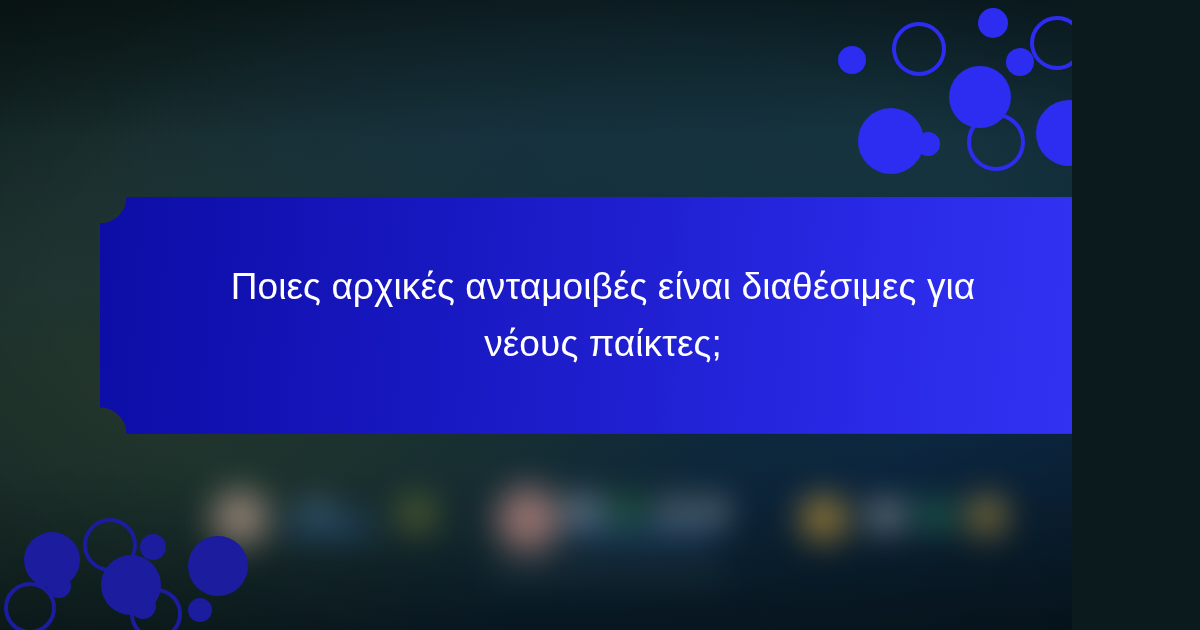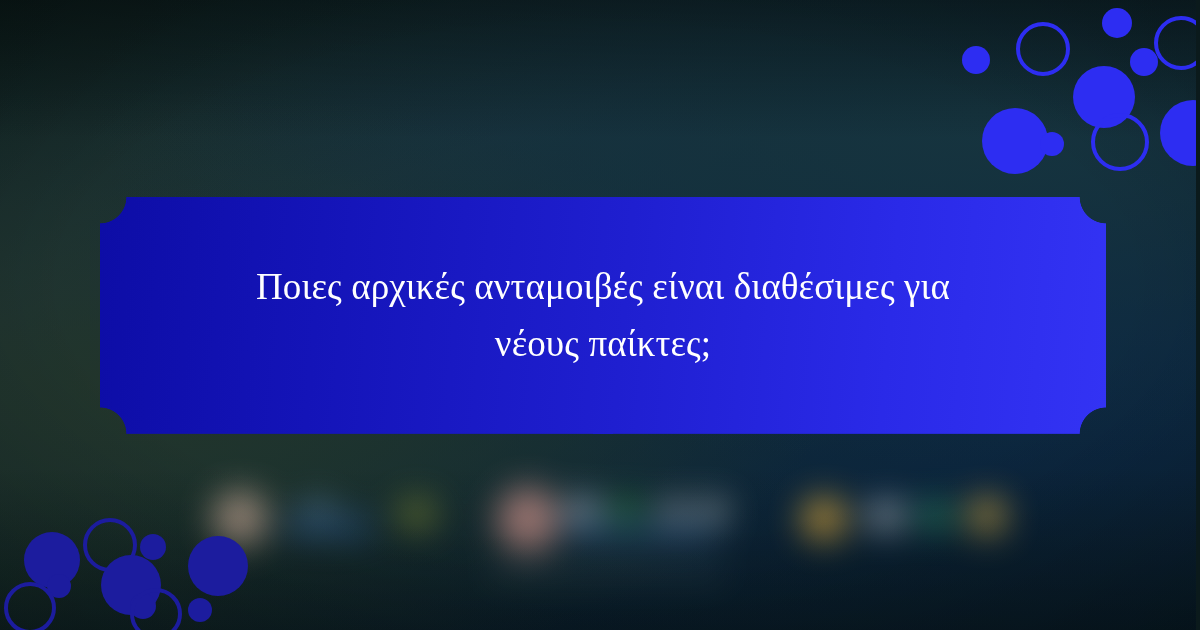--- a/index.html
+++ b/index.html
@@ -2,24 +2,24 @@
 <html><head>
 <meta charset="utf-8">
 <style>
   html, body {
     margin: 0;
     padding: 0;
     background: #0b1a1c;
   }
   #stage {
     position: relative;
-    width: 1196px;
+    width: 1072px;
     height: 630px;
     overflow: hidden;
-    font-family: Liberation Serif, serif;
+    font-family: Liberation Sans, sans-serif;
   }
 
   
   .bg-base {
     position: absolute;
     inset: 0;
     background:
       radial-gradient(120% 90% at 82% 18%, #16343f 0%, rgba(22,52,63,0) 62%),
       radial-gradient(95% 80% at 12% 62%, #22352b 0%, rgba(34,53,43,0) 60%),
       radial-gradient(140% 110% at 100% 55%, #0b2743 0%, rgba(11,39,67,0) 70%),

